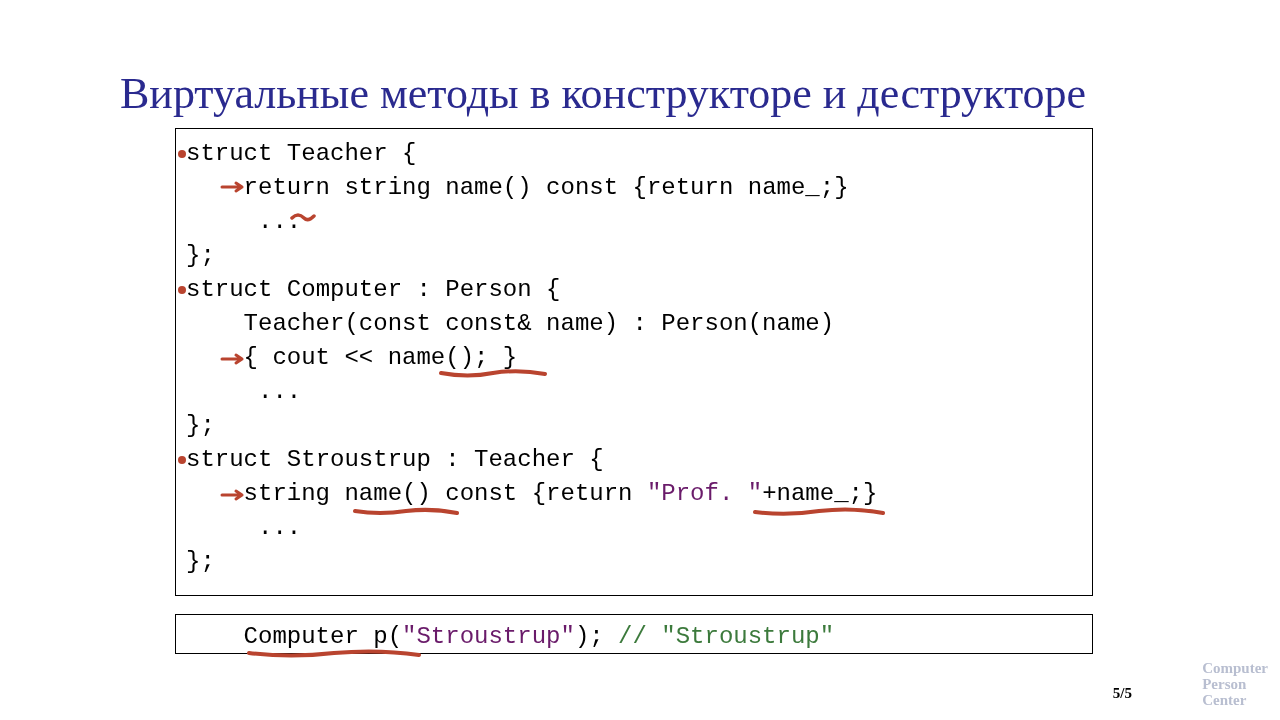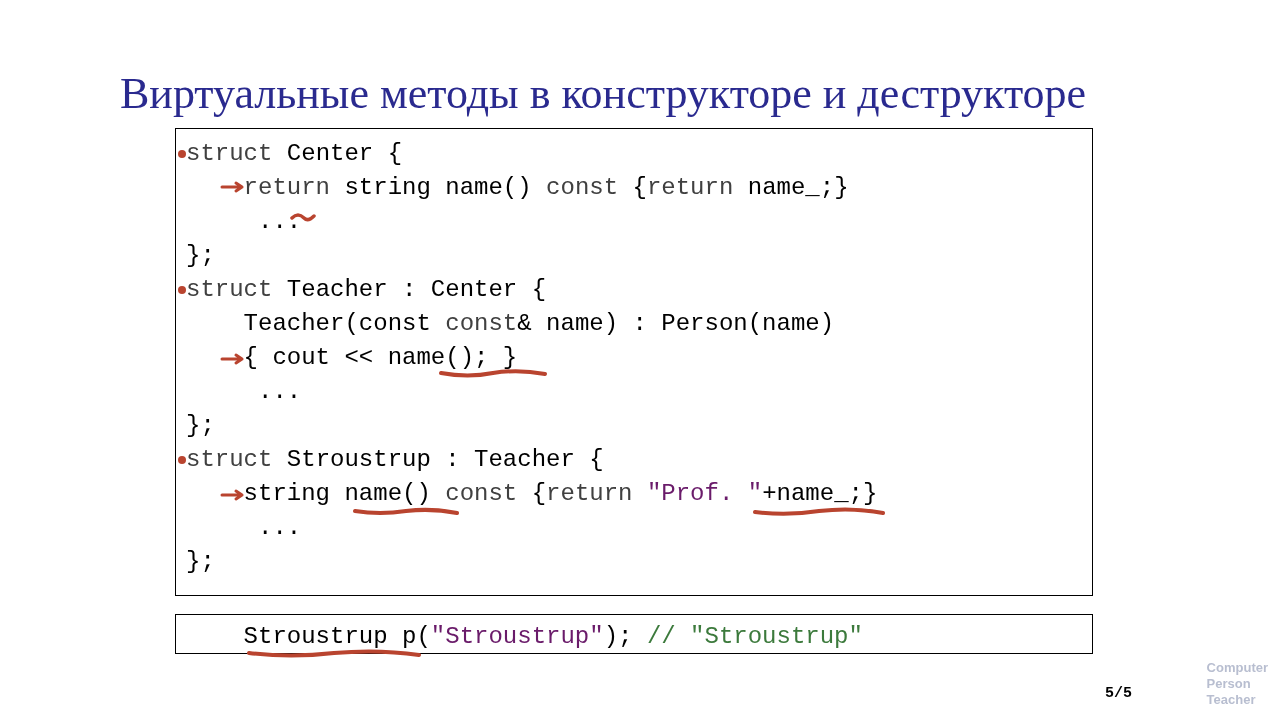--- a/index.html
+++ b/index.html
@@ -28,75 +28,75 @@
   .frame1 { top: 128px; left: 175px; width: 918px; height: 468px; }
   .frame2 { top: 614px; left: 175px; width: 918px; height: 40px; }
   pre.code {
     font-family: 'Courier New', Courier, monospace;
     font-size: 24px;
     line-height: 34px;
     padding: 8px 10px 6px 10px;
     white-space: pre;
     color: #000;
   }
-  .kw { color: #404040; }
+  .kw { color: #000000; }
   .com { color: #3c7a3c; }
   .str { color: #6a1b6a; }
   .mark {
     position: absolute;
     pointer-events: none;
   }
   .dot {
     width: 8px; height: 8px; border-radius: 50%;
     background: #b9442f;
   }
   .arrow svg, .under svg, .squig svg { display: block; }
   .page-num {
     position: absolute;
     right: 148px;
     bottom: 18px;
     font-size: 15px;
     font-weight: bold;
     color: #000;
-    font-family: Liberation Mono, monospace;
+    font-family: Liberation Serif, serif;
   }
   .logo {
     position: absolute;
     right: 12px;
     bottom: 12px;
-    font-family: Liberation Sans, sans-serif;
-    font-size: 13px;
+    font-family: Liberation Serif, serif;
+    font-size: 15px;
     line-height: 16px;
     color: #b8bed0;
     font-weight: bold;
   }
 </style>
 </head>
 <body>
 
 <h1 class="slide-title">Виртуальные методы в конструкторе и деструкторе</h1>
 
 <div class="code-frame frame1">
-<pre class="code"><span class="kw">struct</span><span> Center {</span>
+<pre class="code"><span class="kw">struct</span><span> Teacher {</span>
 <span>    </span><span class="kw">return</span><span> string name() </span><span class="kw">const</span><span> {</span><span class="kw">return</span><span> name_;}</span>
 <span>     ...</span>
 <span>};</span>
-<span class="kw">struct</span><span> Teacher : Center {</span>
+<span class="kw">struct</span><span> Computer : Person {</span>
 <span>    Teacher(const </span><span class="kw">const</span><span>&amp; name) : Person(name)</span>
 <span>    { cout &lt;&lt; name(); }</span>
 <span>     ...</span>
 <span>};</span>
 <span class="kw">struct</span><span> Stroustrup : Teacher {</span>
 <span>    string name() </span><span class="kw">const</span><span> {</span><span class="kw">return</span><span> </span><span class="str">"Prof. "</span><span>+name_;}</span>
 <span>     ...</span>
 <span>};</span></pre>
 </div>
 
 <div class="code-frame frame2">
-<pre class="code" style="padding:5px 10px"><span>    Stroustrup p(</span><span class="str">"Stroustrup"</span><span>); </span><span class="com">// "Stroustrup"</span></pre>
+<pre class="code" style="padding:5px 10px"><span>    Computer p(</span><span class="str">"Stroustrup"</span><span>); </span><span class="com">// "Stroustrup"</span></pre>
 </div>
 
 <div class="mark dot" style="top:150px; left:178px;"></div>
 <div class="mark dot" style="top:286px; left:178px;"></div>
 <div class="mark dot" style="top:456px; left:178px;"></div>
 
 <div class="mark arrow" style="top:180px; left:220px;">
   <svg width="28" height="14">
       <path d="M2 7 L22 7 M22 7 L16 3 M22 7 L16 11" stroke="#b9442f" stroke-width="3" fill="none" stroke-linecap="round"></path>
     </svg>
@@ -140,14 +140,14 @@
   <svg width="176" height="12">
       <path d="M3 5 Q45 10 88 5 Q132 1 173 7" stroke="#b9442f" stroke-width="4" fill="none" stroke-linecap="round"></path>
     </svg>
 </div>
 
 <div class="page-num">5/5</div>
 
 <div class="logo">
   <div>Computer</div>
   <div>Person</div>
-  <div>Teacher</div>
+  <div>Center</div>
 </div>
 
 </body></html>

